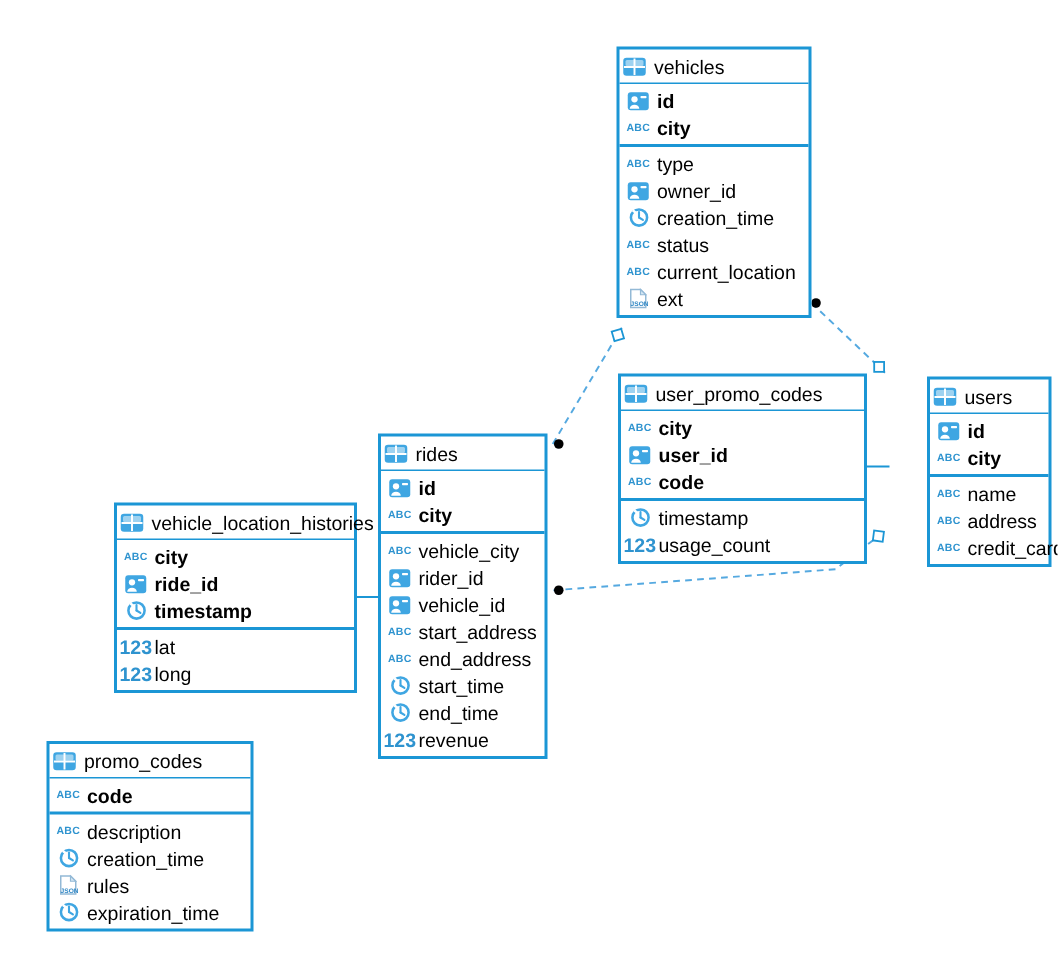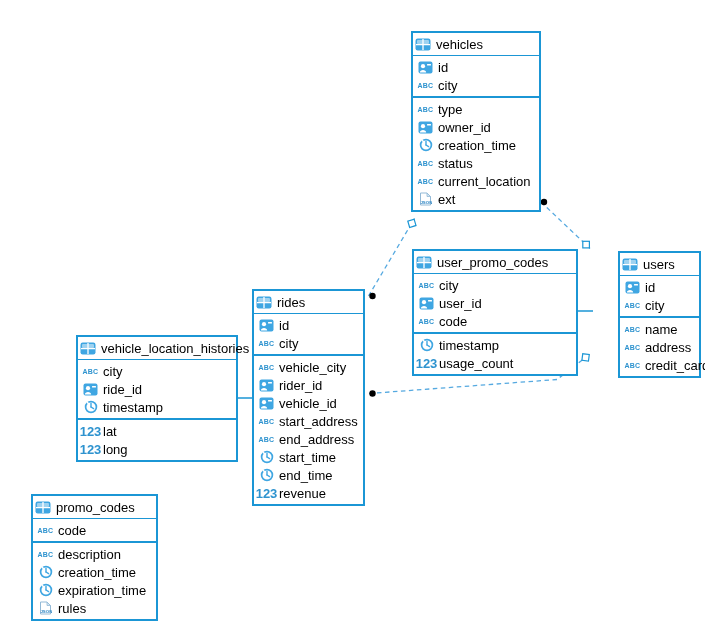--- a/index.html
+++ b/index.html
@@ -20,21 +20,21 @@
   }
   .tbl-h{
     height:22px;display:flex;align-items:center;gap:4px;
     border-bottom:1px solid var(--blue);font-size:13px;color:#000;white-space:nowrap;
   }
   .sec{padding:2px 0;}
   .sec.keys{border-bottom:2px solid var(--blue);}
   .row{height:18px;display:flex;align-items:center;font-size:13px;color:#000;padding-left:3px;}
   .ic{width:19px;flex:0 0 19px;display:flex;align-items:center;justify-content:center;}
   .lbl{margin-left:3px;white-space:nowrap;}
-  .row.key .lbl{font-weight:400;}
+  .row.key .lbl{font-weight:700;}
   .txt-ic{font-size:7px;font-weight:700;color:#2e93cf;letter-spacing:.2px;line-height:1;}
   .txt-ic.num{font-size:13px;letter-spacing:0;}
 </style>
 </head>
 <body>
 
 <div class="stage">
   <svg class="wires" width="705" height="636" viewBox="0 0 705 636">
       <polyline points="368.5,296 414.5,218.5" fill="none" stroke="#55a9e0" stroke-width="1.3" stroke-dasharray="4.5 3.5"></polyline>
       <rect x="408.59999999999997" y="220" width="6.6" height="6.6" fill="#ffffff" stroke="#1b96d5" stroke-width="1.2" transform="rotate(-16.5 411.9 223.3)"></rect>
@@ -396,21 +396,21 @@
             <span class="lbl">lat</span>
           </div>
           <div class="row">
             <span class="ic">
               <span class="txt-ic num">123</span>
             </span>
             <span class="lbl">long</span>
           </div>
         </div>
       </div>
-      <div class="tbl" style="left: 31px; top: 494px; width: 127px;">
+      <div class="tbl" style="left: 31px; top: 494px; width: 138px;">
         <div class="tbl-h">
           <span class="ic">
             <svg width="16" height="13" viewBox="0 0 16 13">
       <rect x="0.5" y="0.5" width="15" height="12" rx="2.2" fill="#3fa6e2"></rect>
       <rect x="2" y="2" width="12" height="4" rx="1" fill="#9ed2f0"></rect>
       <line x1="1" y1="6.6" x2="15" y2="6.6" stroke="#fff" stroke-width="1.3"></line>
       <line x1="8" y1="1" x2="8" y2="12" stroke="#fff" stroke-width="1.3"></line>
     </svg>
           </span>
           <span>promo_codes</span>
@@ -433,38 +433,38 @@
           <div class="row">
             <span class="ic">
               <svg width="14" height="14" viewBox="0 0 14 14">
       <circle cx="7" cy="7" r="5.4" fill="#fff" stroke="#3fa6e2" stroke-width="1.7"></circle>
       <path d="M7 7 L7 3.4" stroke="#3fa6e2" stroke-width="1.4" stroke-linecap="round"></path>
       <path d="M7 7 L9.6 8.6" stroke="#3fa6e2" stroke-width="1.4" stroke-linecap="round"></path>
       <path d="M2.8 2.2 L5 4" stroke="#fff" stroke-width="1.6"></path>
     </svg>
             </span>
             <span class="lbl">creation_time</span>
-          </div>
-          <div class="row">
-            <span class="ic">
-              <svg width="14" height="14" viewBox="0 0 14 14">
-      <circle cx="7" cy="7" r="5.4" fill="#fff" stroke="#3fa6e2" stroke-width="1.7"></circle>
-      <path d="M7 7 L7 3.4" stroke="#3fa6e2" stroke-width="1.4" stroke-linecap="round"></path>
-      <path d="M7 7 L9.6 8.6" stroke="#3fa6e2" stroke-width="1.4" stroke-linecap="round"></path>
-      <path d="M2.8 2.2 L5 4" stroke="#fff" stroke-width="1.6"></path>
-    </svg>
-            </span>
-            <span class="lbl">expiration_time</span>
           </div>
           <div class="row">
             <span class="ic">
               <svg width="13" height="14" viewBox="0 0 13 14">
       <path d="M1.5 1 h6.5 l3.5 3.5 v8.5 h-10 z" fill="#fff" stroke="#93b9d6" stroke-width="1"></path>
       <path d="M8 1 l3.5 3.5 h-3.5 z" fill="#d6e8f5" stroke="#93b9d6" stroke-width="0.8"></path>
       <text x="1.4" y="12" font-size="4.4" font-weight="bold" fill="#2e86c4" font-family="Liberation Sans, sans-serif">JSON</text>
     </svg>
             </span>
             <span class="lbl">rules</span>
           </div>
+          <div class="row">
+            <span class="ic">
+              <svg width="14" height="14" viewBox="0 0 14 14">
+      <circle cx="7" cy="7" r="5.4" fill="#fff" stroke="#3fa6e2" stroke-width="1.7"></circle>
+      <path d="M7 7 L7 3.4" stroke="#3fa6e2" stroke-width="1.4" stroke-linecap="round"></path>
+      <path d="M7 7 L9.6 8.6" stroke="#3fa6e2" stroke-width="1.4" stroke-linecap="round"></path>
+      <path d="M2.8 2.2 L5 4" stroke="#fff" stroke-width="1.6"></path>
+    </svg>
+            </span>
+            <span class="lbl">expiration_time</span>
+          </div>
         </div>
       </div>
     </div>
 </div>
 
 </body></html>

